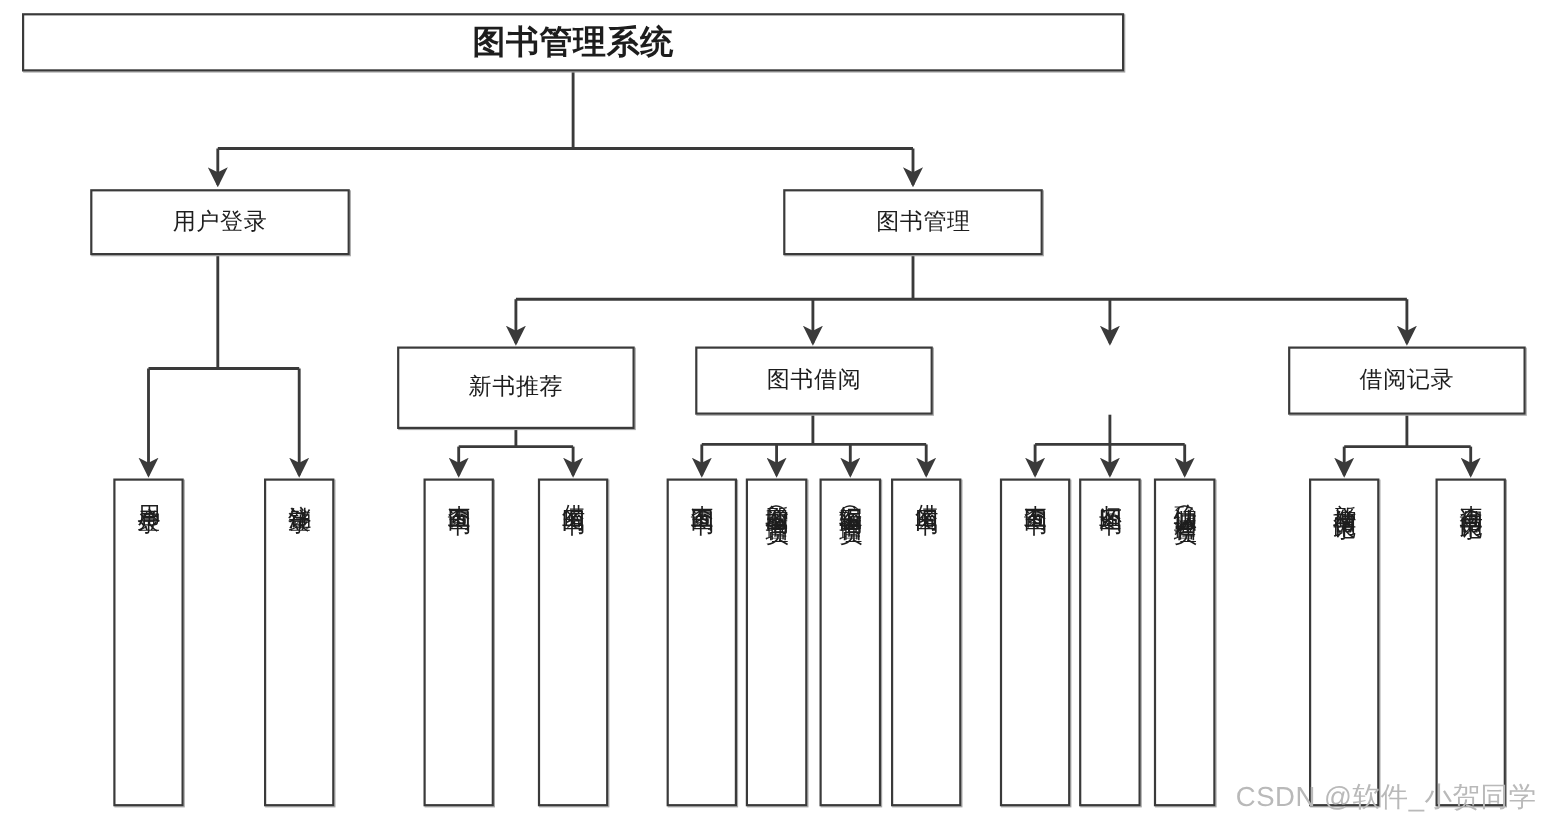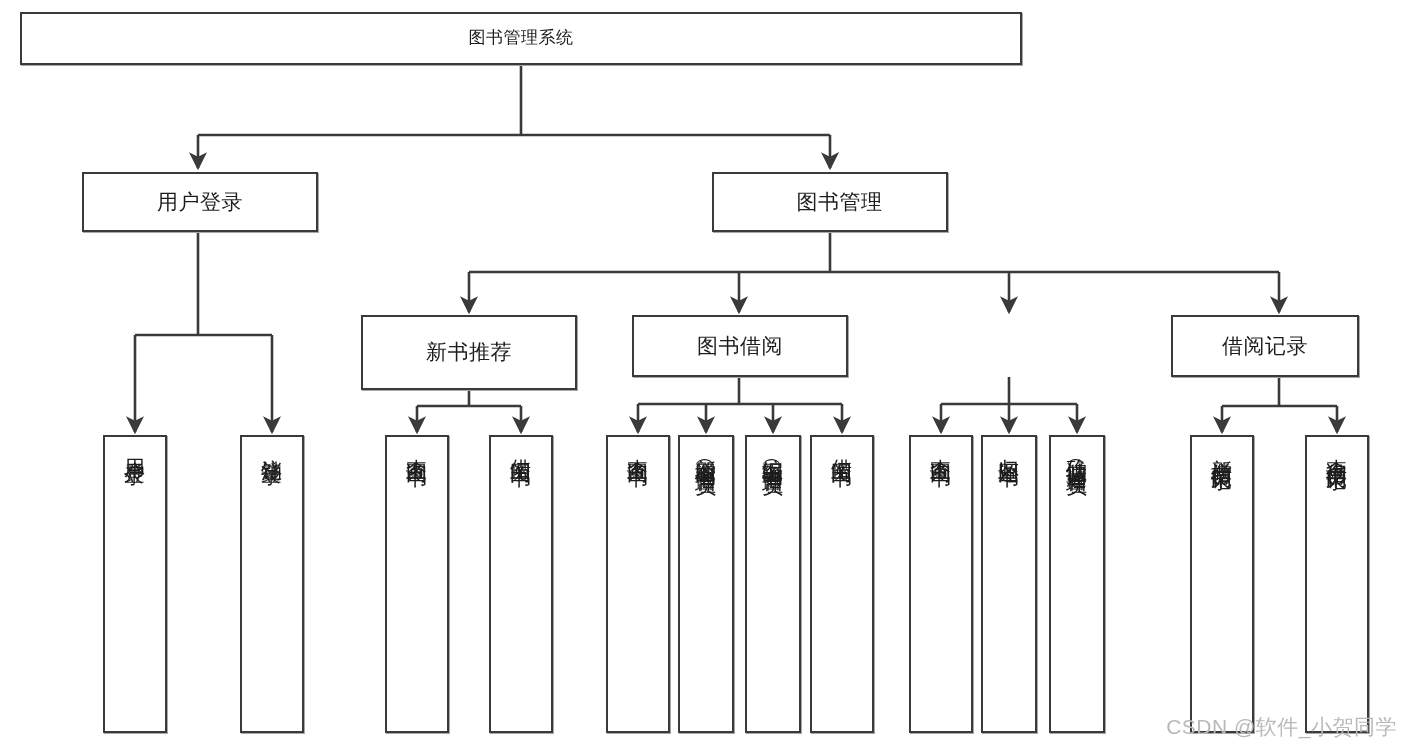--- a/index.html
+++ b/index.html
@@ -44,41 +44,42 @@
     line-height: 1.06;
     white-space: pre;
     color: #1d1d1d;
   }
   
   .node.h .node-label {
     font-size: 21px;
     letter-spacing: 0.5px;
   }
   .node.root .node-label {
-    font-size: 17px;
+    font-size: 30px;
+    font-weight: bold;
   }
   
   .node.v {
     align-items: flex-start;
     justify-content: center;
     padding-top: 5px;
   }
   .node.v .node-label {
     writing-mode: vertical-rl;
     text-orientation: upright;
     font-size: 21px;
     letter-spacing: 2.5px;
     line-height: 1;
     transform: rotate(0deg);
   }
   #watermark {
     position: absolute;
     right: 8px;
     bottom: 6px;
-    font-size: 21px;
+    font-size: 25px;
     color: #b9b9b9;
     letter-spacing: 0.5px;
     z-index: 5;
     white-space: nowrap;
     font-family: "Liberation Sans", "DejaVu Sans", sans-serif;
   }
 </style>
 </head>
 <body>
 
@@ -162,21 +163,21 @@
 
   <div class="node h" style="left:361px; top:315px; width:216px; height:75px;">
     <span class="node-label">新书推荐</span>
   </div>
 
   <div class="node h" style="left:632px; top:315px; width:216px; height:62px;justify-content:center;">
     <span class="node-label">图书借阅</span>
   </div>
 
 
-  <div class="node h" style="left:1171px; top:315px; width:188px; height:62px;">
+  <div class="node h" style="left:1171px; top:315px; width:216px; height:62px;">
     <span class="node-label">借阅记录</span>
   </div>
 
   <div class="node v" style="left:103px; top:435px; width:64px; height:298px;">
     <span class="node-label">用户登录</span>
   </div>
 
   <div class="node v" style="left:240px; top:435px; width:64px; height:298px;">
     <span class="node-label">注销登录</span>
   </div>

